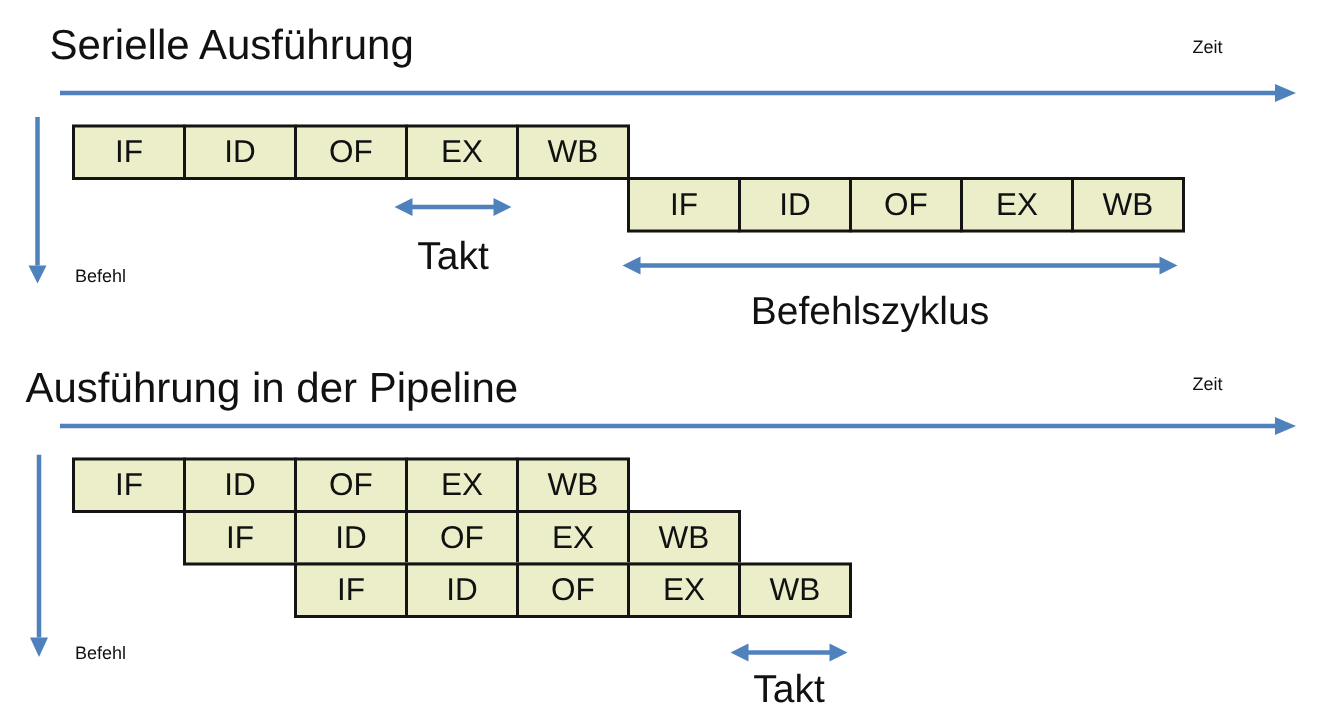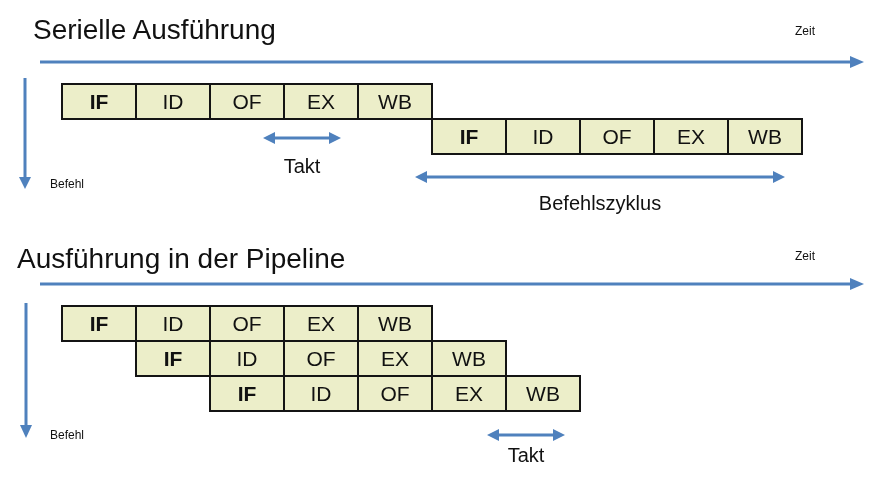--- a/index.html
+++ b/index.html
@@ -4,29 +4,29 @@
 <style>
   html,body { margin:0; padding:0; background:#ffffff; }
   #canvas {
     position:relative; width:887px; height:483px; background:#ffffff;
     font-family:"Liberation Sans","DejaVu Sans",sans-serif; color:#111;
     overflow:hidden;
     padding-left:18px;
   }
   .title { position:absolute; font-size:28px; font-weight:400; color:#111; white-space:nowrap; }
   .lbl   { position:absolute; font-size:12px; color:#111; white-space:nowrap; }
-  .lbl-center { position:absolute; font-size:20px; color:#111; text-align:center; }
+  .lbl-center { position:absolute; font-size:26px; color:#111; text-align:center; }
   .stage-row { position:absolute; display:flex; }
   .stage-box {
     box-sizing:border-box; width:76px; height:37px;
     border:2px solid #141414; background:#ECEEC9; margin-left:-2px;
     display:flex; align-items:center; justify-content:center;
     font-size:21px; color:#111;
   }
-  .stage-box:first-child { margin-left:17px;font-weight:bold; }
+  .stage-box:first-child { margin-left:4px; }
   .arr { position:absolute; }
   svg { display:block; }
 </style>
 </head>
 <body>
 
 <div id="canvas">
 
   <div class="title" style="left:33px; top:14px;">Serielle Ausführung</div>
 
@@ -73,21 +73,21 @@
   </div>
   <div class="lbl-center" style="left:262px; top:155px; width:80px;">Takt</div>
 
   <div class="arr" style="left:414px; top:170px;">
     <svg width="372" height="14" viewBox="0 0 372 14">
       <line x1="12" y1="7" x2="360" y2="7" stroke="#4F81BD" stroke-width="3"></line>
       <polygon points="13,1 1,7 13,13" fill="#4F81BD"></polygon>
       <polygon points="359,1 371,7 359,13" fill="#4F81BD"></polygon>
     </svg>
   </div>
-  <div class="lbl-center" style="left:414px; top:192px; width:372px;">Befehlszyklus</div>
+  <div class="lbl-center" style="left:394px; top:192px; width:372px;">Befehlszyklus</div>
 
   <div class="title" style="left:17px; top:243px;">Ausführung in der Pipeline</div>
 
   <div class="lbl" style="left:795px; top:249px;">Zeit</div>
 
   <div class="arr" style="left:40px; top:277px;">
     <svg width="825" height="14" viewBox="0 0 825 14">
       <line x1="0" y1="7" x2="810" y2="7" stroke="#4F81BD" stroke-width="3"></line>
       <polygon points="810,1 824,7 810,13" fill="#4F81BD"></polygon>
     </svg>

